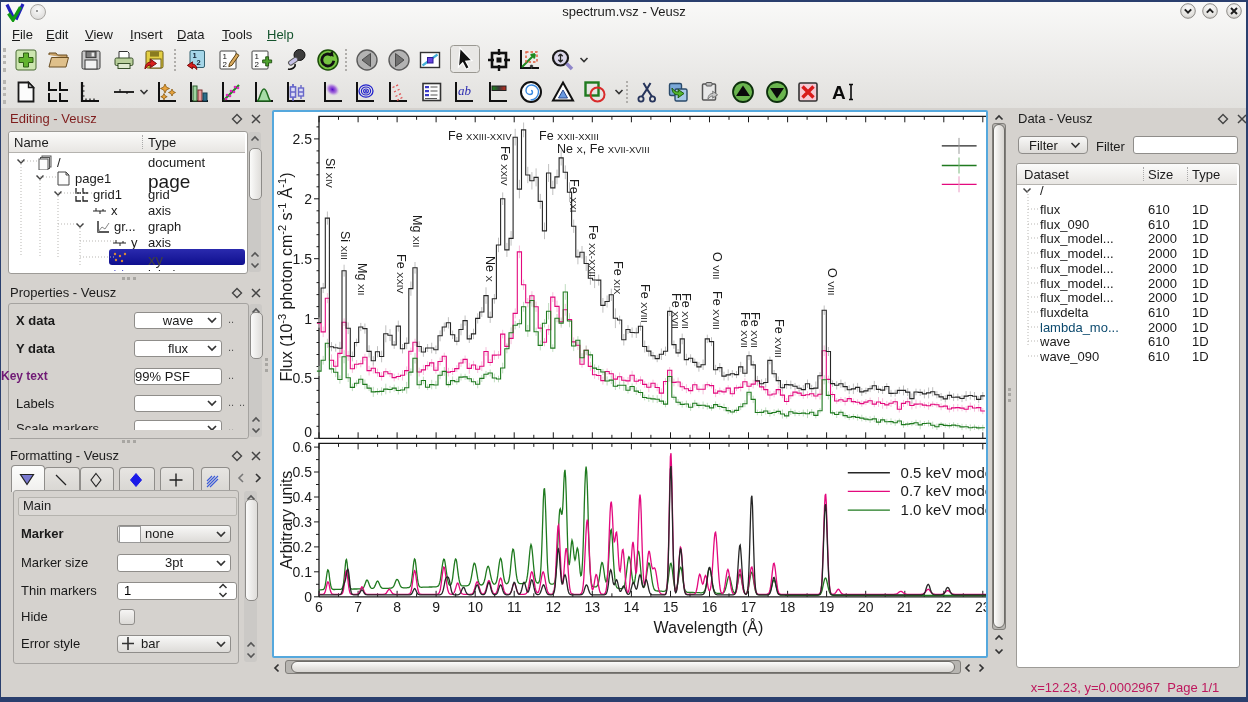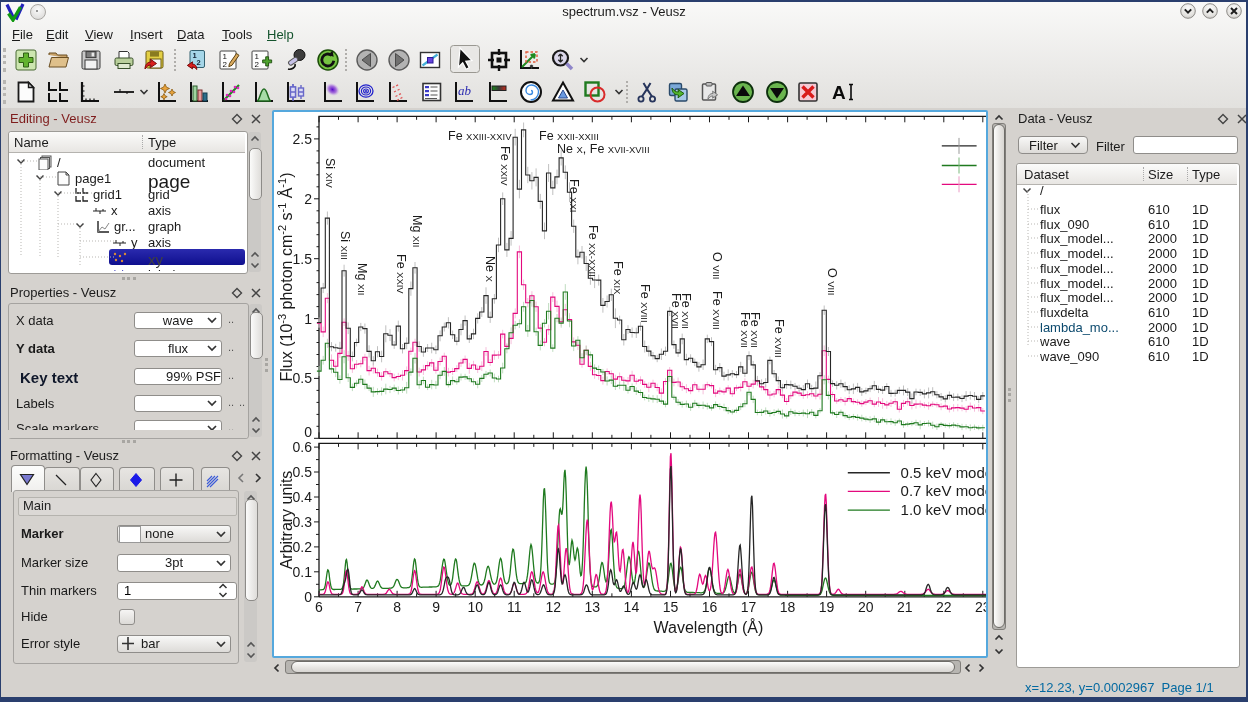--- a/index.html
+++ b/index.html
@@ -396,34 +396,34 @@
   </svg>
 <div style="position:absolute;left:122px;top:277px;width:14px;height:3px;border-top:3px dotted #a8a6a2"></div>
 <div style="position:absolute;left:10px;top:285px;font-size:13px;color:#1c1c1c">Properties - Veusz</div>
 <svg style="position:absolute;left:231px;top:287px" width="12" height="12" viewBox="0 0 12 12">
     <path d="M6 1.5 10.5 6 6 10.5 1.5 6z" fill="none" stroke="#444" stroke-width="1.4"></path>
   </svg>
 <svg style="position:absolute;left:250px;top:287px" width="12" height="12" viewBox="0 0 12 12">
     <path d="M2 2l8 8M10 2l-8 8" stroke="#444" stroke-width="1.5" fill="none"></path>
   </svg>
 <div style="position:absolute;left:8px;top:303px;width:239px;height:134px;background:#d5d2ce;border:1px solid #a5a3a0;border-radius:3px"></div>
-<div style="position:absolute;left:16px;top:313px;font-size:13px;font-weight:normal;color:#1a1a1a">X data</div>
+<div style="position:absolute;left:16px;top:313px;font-size:13px;font-weight:bold;color:#1a1a1a">X data</div>
 <div style="position:absolute;left:134px;top:312px;width:86px;height:15px;background:#fff;border:1px solid #8f8d8a;border-radius:3px;font-size:13px;color:#1a1a1a;text-align:center;line-height:15px;overflow:hidden">wave</div>
 <svg style="position:absolute;left:206px;top:316px" width="12" height="9" viewBox="0 0 12 9">
     <path d="M2 2l4 4 4-4" fill="none" stroke="#333" stroke-width="1.7"></path>
   </svg>
 <div style="position:absolute;left:228px;top:313px;font-size:11px;color:#555">..</div>
 <div style="position:absolute;left:16px;top:341px;font-size:13px;font-weight:bold;color:#1a1a1a">Y data</div>
 <div style="position:absolute;left:134px;top:340px;width:86px;height:15px;background:#fff;border:1px solid #8f8d8a;border-radius:3px;font-size:13px;color:#1a1a1a;text-align:center;line-height:15px;overflow:hidden">flux</div>
 <svg style="position:absolute;left:206px;top:344px" width="12" height="9" viewBox="0 0 12 9">
     <path d="M2 2l4 4 4-4" fill="none" stroke="#333" stroke-width="1.7"></path>
   </svg>
 <div style="position:absolute;left:228px;top:341px;font-size:11px;color:#555">..</div>
-<div style="position:absolute;left:20px;top:369px;font-size:15px;font-weight:bold;color:#0f172a">Key text</div>
-<div style="position:absolute;left:134px;top:368px;width:86px;height:15px;background:#fff;border:1px solid #8f8d8a;border-radius:3px;font-size:13px;color:#1a1a1a;text-align:right;line-height:15px">99% PSF</div>
+<div style="position:absolute;left:1px;top:369px;font-size:12px;font-weight:bold;color:#701a75">Key text</div>
+<div style="position:absolute;left:134px;top:368px;width:86px;height:15px;background:#fff;border:1px solid #8f8d8a;border-radius:3px;font-size:13px;color:#1a1a1a;text-align:left;line-height:15px">99% PSF</div>
 <div style="position:absolute;left:228px;top:369px;font-size:11px;color:#555">..</div>
 <div style="position:absolute;left:16px;top:396px;font-size:13px;font-weight:normal;color:#1a1a1a">Labels</div>
 <div style="position:absolute;left:134px;top:395px;width:86px;height:15px;background:#fff;border:1px solid #8f8d8a;border-radius:3px;font-size:13px;color:#1a1a1a;text-align:center;line-height:15px;overflow:hidden"></div>
 <svg style="position:absolute;left:206px;top:399px" width="12" height="9" viewBox="0 0 12 9">
     <path d="M2 2l4 4 4-4" fill="none" stroke="#333" stroke-width="1.7"></path>
   </svg>
 <div style="position:absolute;left:228px;top:396px;font-size:11px;color:#555">..</div>
 <div style="position:absolute;left:239px;top:396px;font-size:11px;color:#555">..</div>
 <div style="position:absolute;left:16px;top:421px;font-size:13px;font-weight:normal;color:#1a1a1a">Scale markers</div>
 <div style="position:absolute;left:134px;top:420px;width:86px;height:15px;background:#fff;border:1px solid #8f8d8a;border-radius:3px;font-size:13px;color:#1a1a1a;text-align:center;line-height:15px;overflow:hidden"></div>
@@ -701,14 +701,14 @@
       <path d="M12 90h14"></path>
       <path d="M12 105h14"></path>
       <path d="M12 120h14"></path>
       <path d="M12 134h14"></path>
       <path d="M12 149h14"></path>
       <path d="M12 164h14"></path>
       <path d="M12 178h14"></path>
       <path d="M12 193h14"></path>
     </g>
   </svg>
-<div style="position:absolute;left:1025px;top:680px;width:200px;text-align:left;font-size:13px;color:#0369a1">x=12.23, y=0.0002967&nbsp; Page 1/1</div>
+<div style="position:absolute;left:1025px;top:680px;width:200px;text-align:center;font-size:13px;color:#be185d">x=12.23, y=0.0002967&nbsp; Page 1/1</div>
 <div style="position:absolute;left:265px;top:358px;width:3px;height:14px;border-left:3px dotted #a8a6a2"></div>
 <div style="position:absolute;left:1008px;top:388px;width:3px;height:14px;border-left:3px dotted #a8a6a2"></div>
 </body></html>

